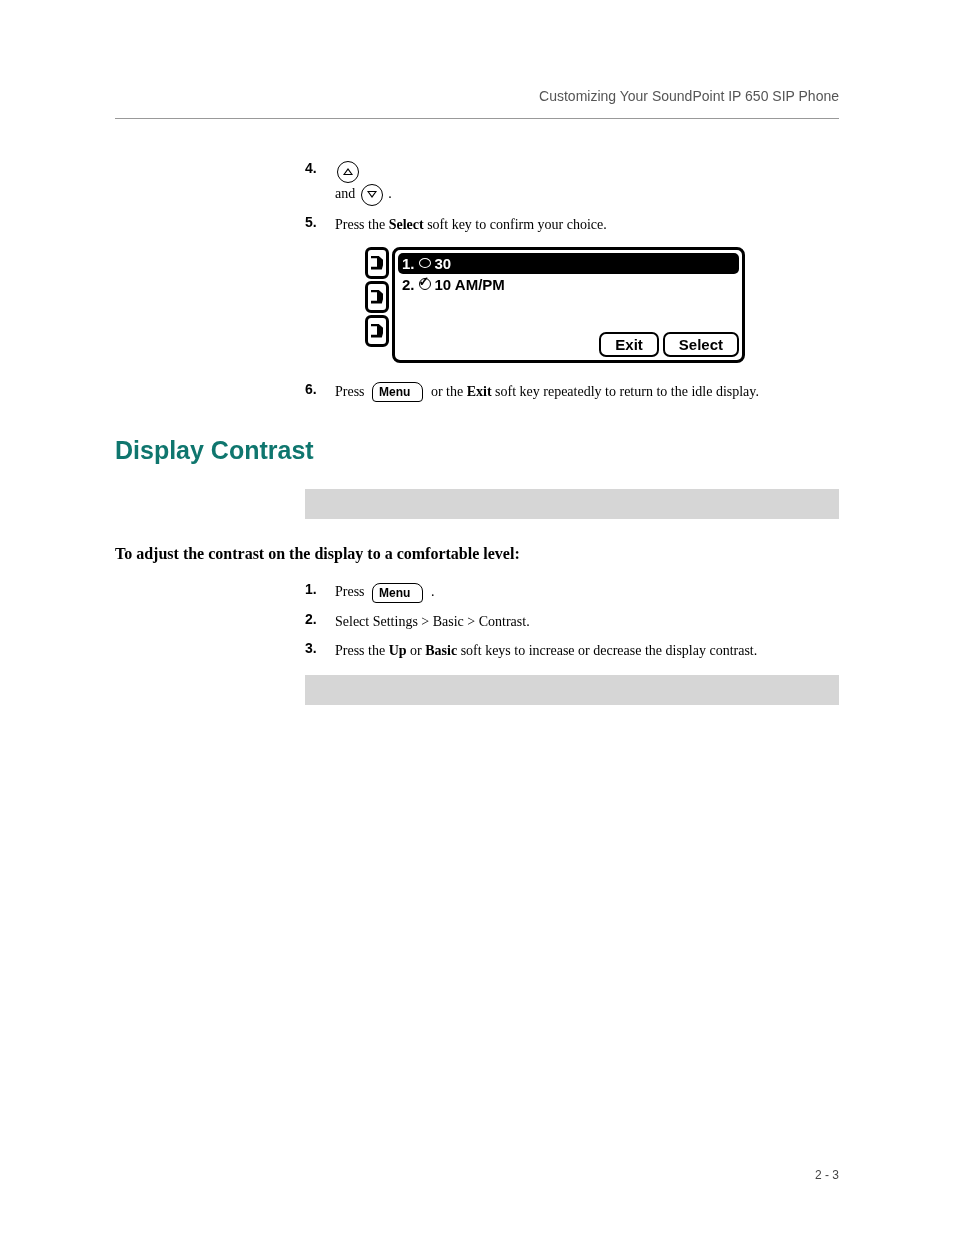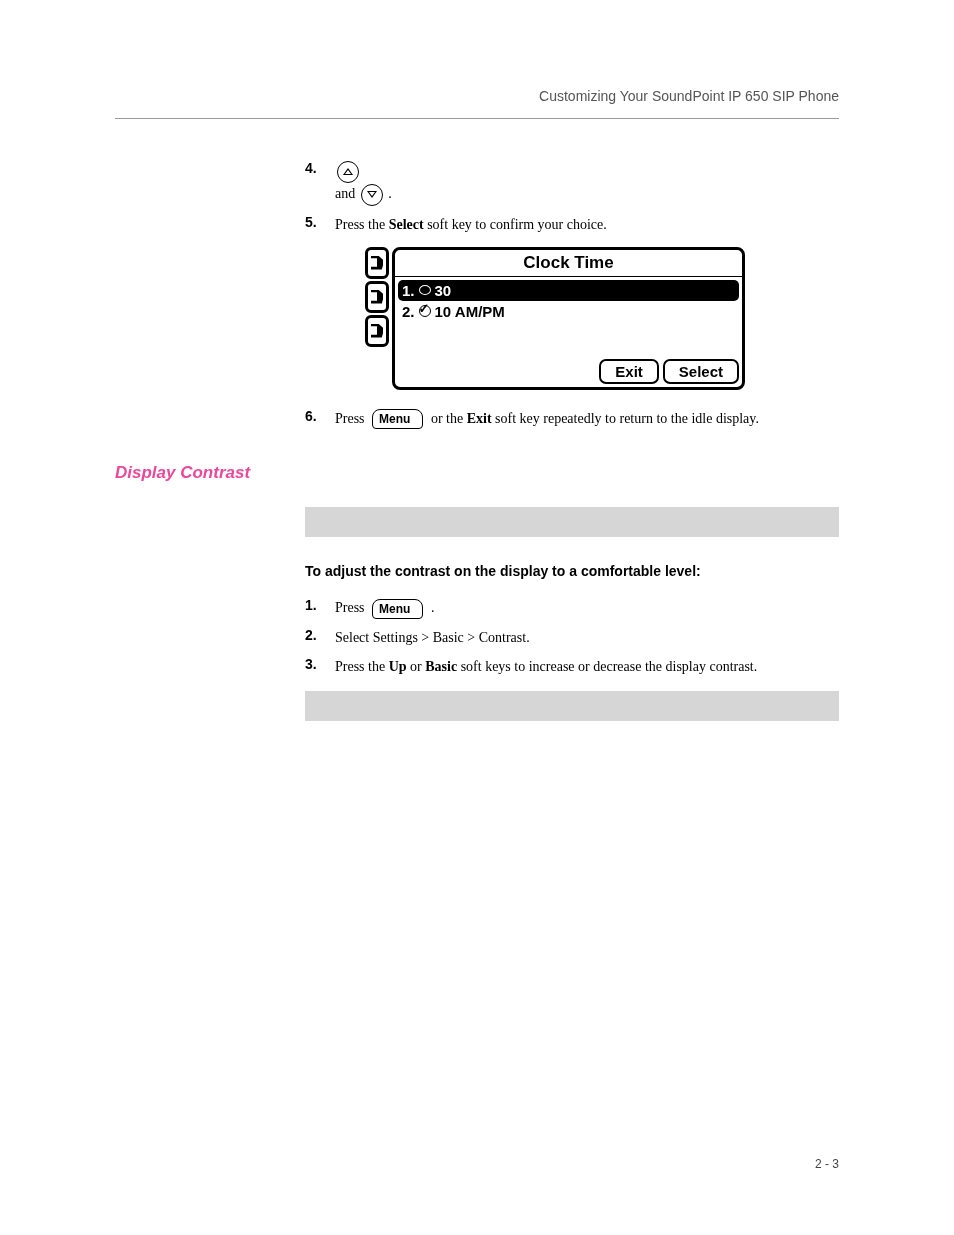--- a/index.html
+++ b/index.html
@@ -195,43 +195,41 @@
     .softkey {
       border: 2.5px solid #000;
       border-radius: 7px;
       padding: 2px 14px;
       font-size: 15px;
       background: #fff;
     }
     .section-h {
       font-family: Arial, Helvetica, sans-serif;
       font-weight: bold;
-      font-size: 17px;
-      color: #ec4899;
+      font-size: 25px;
+      color: #0f766e;
       margin-top: 34px;
       margin-bottom: 24px;
-      font-style: italic;
     }
     .gray-bar {
       margin-left: 190px;
       height: 30px;
       background: #d6d6d6;
       margin-top: 14px;
       margin-bottom: 26px;
     }
     .subhead {
-      margin-left: 190px;
-      font-family: Liberation Sans, sans-serif;
-      font-weight: bold;
-      font-size: 14px;
+      font-family: Liberation Serif, serif;
+      font-weight: bold;
+      font-size: 16px;
       margin-bottom: 18px;
     }
     .footer-pg {
       position: absolute;
-      bottom: 64px;
+      bottom: 53px;
       right: 115px;
       font-family: Arial, Helvetica, sans-serif;
       font-size: 12px;
       color: #444;
     }
     .bold { font-weight: bold; }
     .ital { }
   </style>
 </head>
 <body>
@@ -270,21 +268,20 @@
             <span class="phone-icon"></span>
           </div>
         <div class="sb-slot">
             <span class="phone-icon"></span>
           </div>
         <div class="sb-slot">
             <span class="phone-icon"></span>
           </div>
       </div>
       <div class="screen">
-        <div class="screen-title">Clock Time</div>
         <div class="screen-body">
           <div class="opt-row opt-sel">
             <span>1.</span>
             <span class="radio-empty"></span>
             <span>30</span>
           </div>
           <div class="opt-row">
             <span>2.</span>
             <span class="check-filled"></span>
             <span>10 AM/PM</span>

